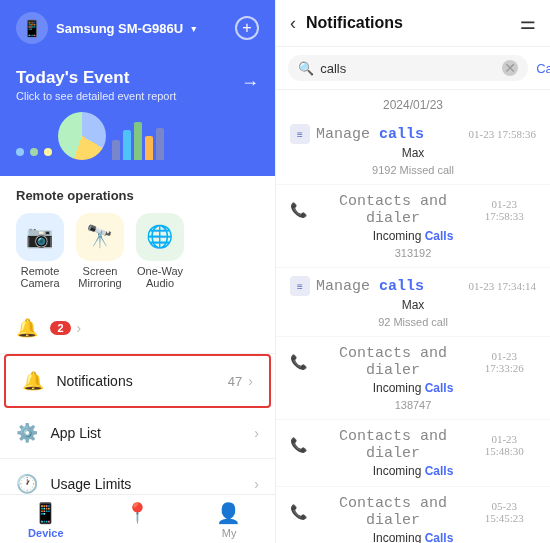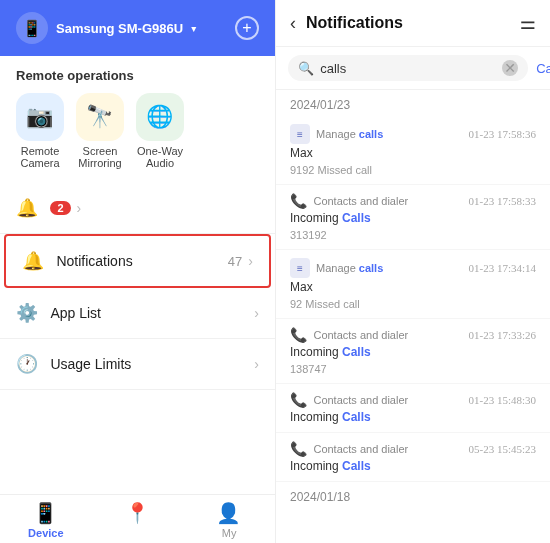--- a/index.html
+++ b/index.html
@@ -212,20 +212,21 @@
       flex: 1;
       min-width: 0;
     }
     .clear-btn { font-size: 14px; color: #999; cursor: pointer; background: #ccc; border-radius: 50%; width: 16px; height: 16px; display: flex; align-items: center; justify-content: center; }
     .cancel-btn { font-size: 13px; color: #4a6cf7; cursor: pointer; white-space: nowrap; }
 
     .notifications-list {
       flex: 1;
       overflow-y: auto;
       padding: 0;
+      text-align: center;
     }
 
     .date-header {
       padding: 8px 14px 4px;
       font-size: 12px;
       color: #888;
       font-weight: 500;
     }
 
     .notif-item {
@@ -237,21 +238,21 @@
       display: flex;
       align-items: center;
       justify-content: space-between;
     }
     .notif-app {
       display: flex;
       align-items: center;
       gap: 6px;
     }
     .app-icon { font-size: 14px; }
-    .app-name { font-size: 11px; color: #888; }
+    .app-name { font-size: 15px; color: #888; font-family: Liberation Mono, monospace; }
     .notif-time { font-size: 11px; color: #aaa; font-family: Liberation Serif, serif; }
     .notif-content { margin-top: 2px; }
     .notif-main { font-size: 12px; color: #333; }
     .notif-main .highlight { color: #4a6cf7; font-weight: 600; }
     .notif-sub { font-size: 11px; color: #999; margin-top: 4px; }
 
     
     .manage-icon-wrap {
       width: 20px; height: 20px;
       background: #e8eaf6;
@@ -269,20 +270,40 @@
     <div class="device-info">
       <div class="device-icon-wrap">
         <span style="color:#fff;font-size:16px;">📱</span>
       </div>
       <span class="device-name">Samsung SM-G986U</span>
       <span class="device-arrow">▾</span>
     </div>
     <div class="add-btn">+</div>
   </div>
 
+  <div class="event-card">
+    <div class="event-title">Today's Event</div>
+    <div class="event-sub">Click to see detailed event report</div>
+    <span class="event-arrow">→</span>
+    <div class="event-illustration">
+      <div class="dot-row">
+        <div class="dot" style="background:#90caf9;"></div>
+        <div class="dot" style="background:#a5d6a7;"></div>
+        <div class="dot" style="background:#fff59d;"></div>
+      </div>
+      <div class="pie-chart"></div>
+      <div class="bar-chart">
+        <div class="bar" style="height:20px;background:#7986cb;"></div>
+        <div class="bar" style="height:30px;background:#4fc3f7;"></div>
+        <div class="bar" style="height:38px;background:#81c784;"></div>
+        <div class="bar" style="height:24px;background:#ffb74d;"></div>
+        <div class="bar" style="height:32px;background:#7986cb;"></div>
+      </div>
+    </div>
+  </div>
 
   <div class="remote-section">
     <div class="remote-title">Remote operations</div>
     <div class="remote-items">
       <div class="remote-item">
         <div class="remote-icon-wrap" style="background:#e3f0ff;">
           <span>📷</span>
         </div>
         <span class="remote-label">Remote<br>Camera</span>
       </div>

